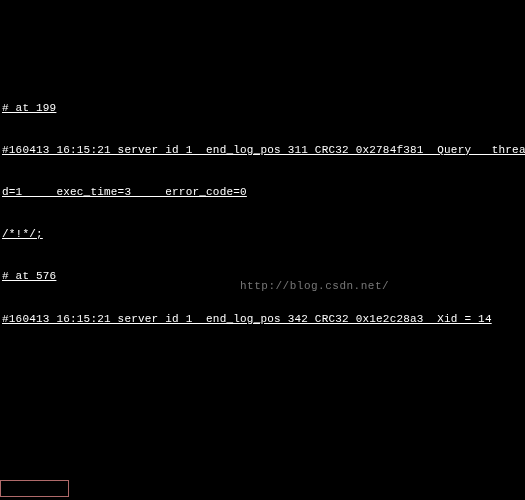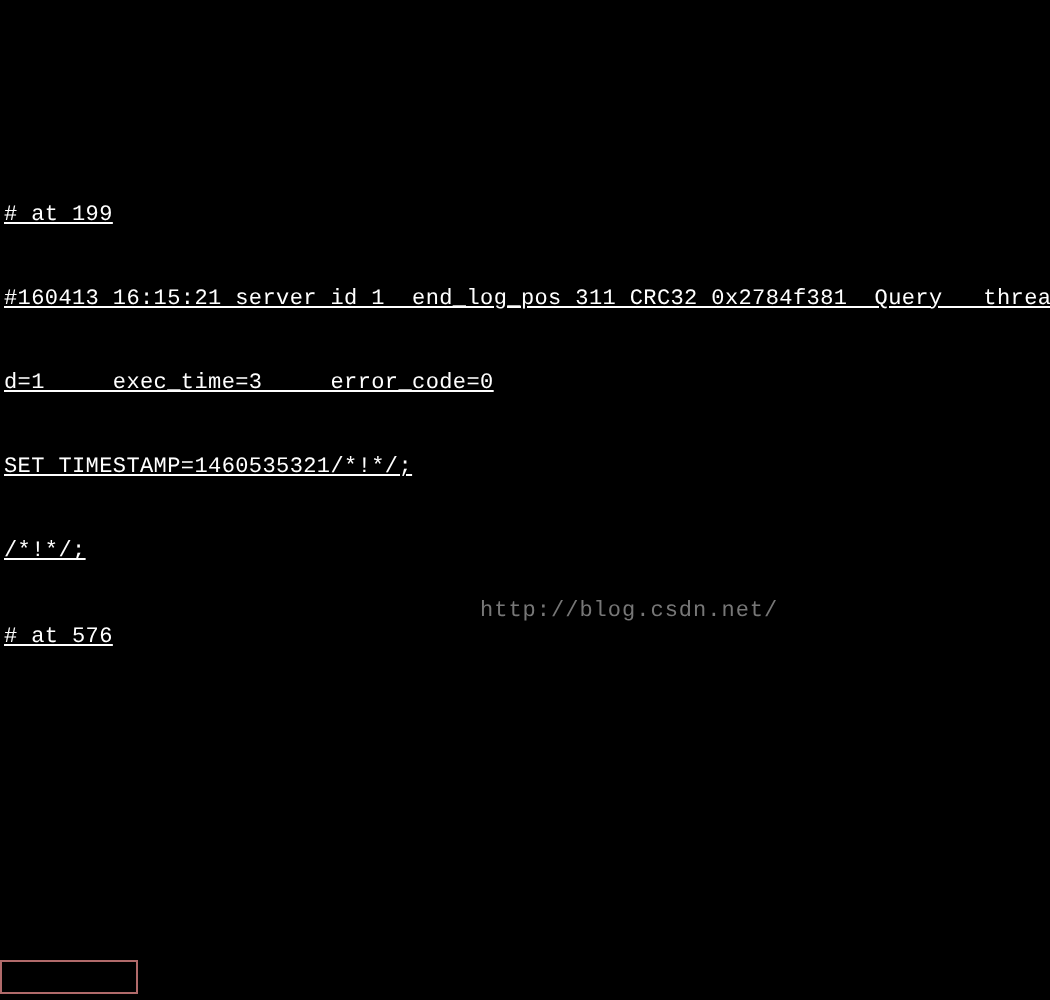--- a/index.html
+++ b/index.html
@@ -18,21 +18,21 @@
   }
   .terminal {
     padding: 2px 2px;
     position: relative;
   }
   .line { display: block; text-decoration: underline; }
   .watermark {
     position: absolute;
     color: #777;
     left: 240px;
-    top: 229px;
+    top: 209px;
     font-size: 11px;
     letter-spacing: 0.5px;
     z-index: 2;
   }
   .redbox {
     position: absolute;
     border: 1px solid #b06a6a;
     pointer-events: none;
     z-index: 3;
   }
@@ -40,23 +40,23 @@
 </style>
 </head>
 <body>
 
 
 
 <div class="terminal">
   <span class="line"># at 199</span>
   <span class="line">#160413 16:15:21 server id 1  end_log_pos 311 CRC32 0x2784f381  Query   thread_i</span>
   <span class="line">d=1     exec_time=3     error_code=0</span>
-  <span class="line">SET TIMESTAMP=1460535321/*!*/;</span>
   <span class="line">/*!*/;</span>
   <span class="line"># at 576</span>
+  <span class="line">#160413 16:15:21 server id 1  end_log_pos 342 CRC32 0x1e2c28a3  Xid = 14</span>
   
   
   
   
   
   
   
   
   
   

